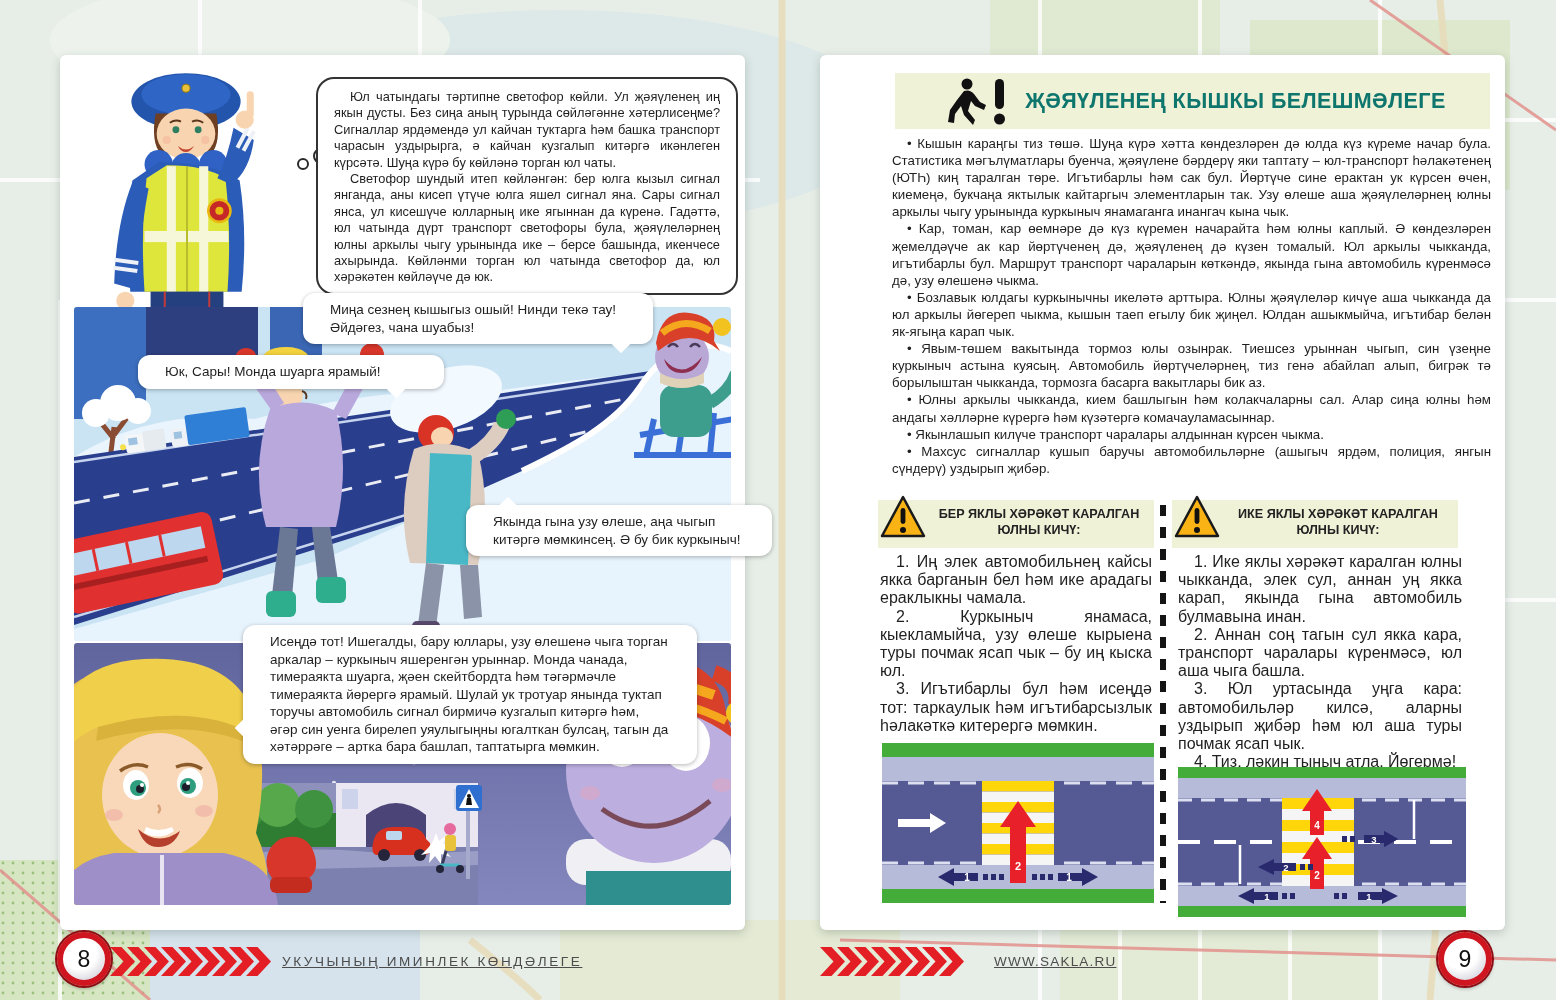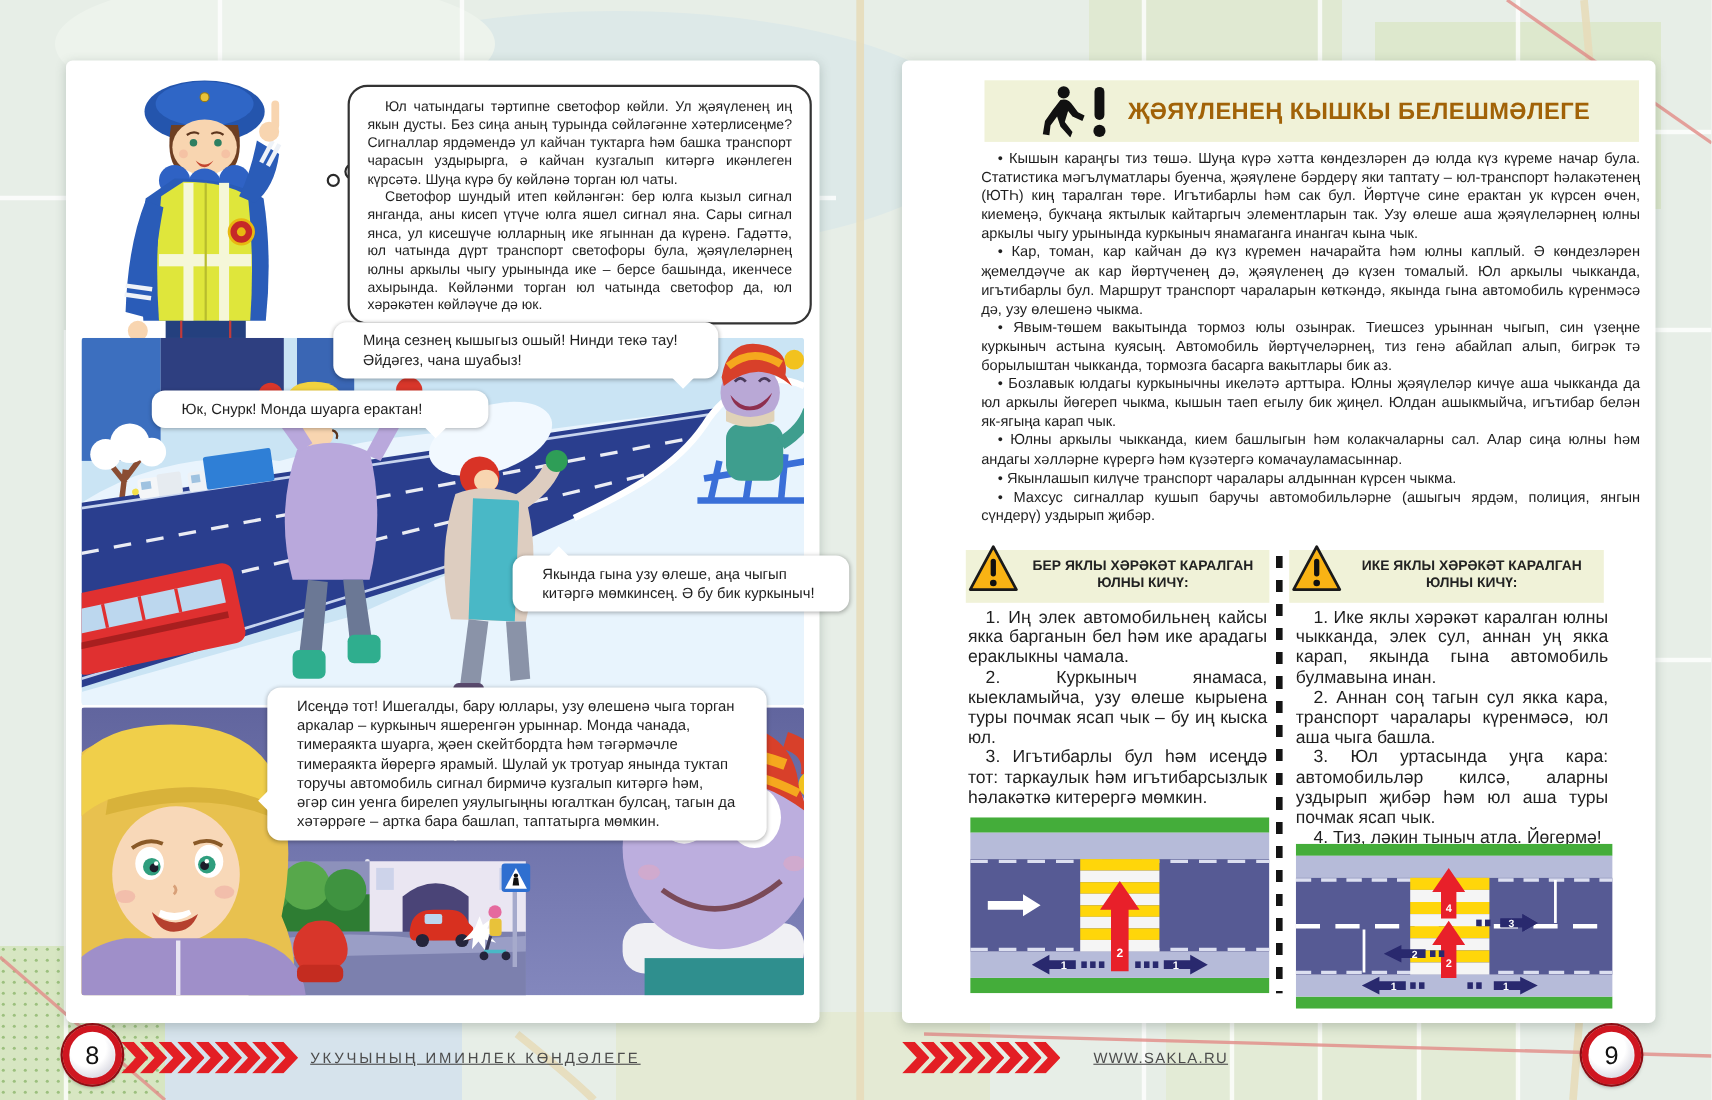--- a/index.html
+++ b/index.html
@@ -32,21 +32,21 @@
   .b-snork .tail{right:24px;bottom:-6px;}
   .b-girl{left:78px;top:300px;width:252px;}
   .b-girl .tail{right:40px;bottom:-6px;}
   .b-boy{left:406px;top:450px;width:252px;}
   .b-boy .tail{left:34px;top:-5px;}
   .b-remember{left:183px;top:570px;width:400px;z-index:6;}
   .b-remember .tail{left:-5px;bottom:28px;}
   
   .title-bar{position:absolute;left:75px;top:18px;width:595px;height:56px;
         background:#f0f2d8;display:flex;align-items:center;justify-content:center;gap:14px;}
-  .page-title{font-size:21.5px;font-weight:bold;letter-spacing:.4px;color:#a16207;}
+  .page-title{font-size:21.5px;font-weight:bold;letter-spacing:.4px;color:#0f766e;}
   .body-text{position:absolute;left:72px;top:80px;width:599px;font-size:13.3px;
         line-height:17.1px;text-align:justify;}
   .body-text p{margin:0;text-indent:15px;}
   .wstrip{position:absolute;top:445px;height:48px;background:#f0f2d8;}
   .wstrip-left{left:58px;width:276px;}
   .wstrip-right{left:352px;width:286px;}
   .wtri{position:absolute;left:2px;top:-6px;width:46px;height:46px;}
   .whead{position:absolute;left:52px;top:6px;right:6px;font-size:12.6px;font-weight:bold;
         text-align:center;line-height:16px;color:#222;}
   .col-divider{position:absolute;left:340px;top:450px;width:6px;height:398px;
@@ -272,21 +272,21 @@
         </g>
       </svg>
       
     </div>
 
     <div class="bubble b-snork">
       <span>Миңа сезнең кышыгыз ошый! Нинди текә тау! Әйдәгез, чана шуабыз!</span>
       <div class="tail"></div>
     </div>
     <div class="bubble b-girl">
-      <span>Юк, Снурк! Монда шуарга ерактан!</span>
+      <span>Юк, Сары! Монда шуарга ярамый!</span>
       <div class="tail"></div>
     </div>
     <div class="bubble b-boy">
       <span>Якында гына узу өлеше, аңа чыгып китәргә мөмкинсең. Ә бу бик куркыныч!</span>
       <div class="tail"></div>
     </div>
 
     <div class="scene scene-bottom">
       <svg width="657" height="262" viewBox="0 0 657 262">
         <defs>
@@ -418,23 +418,23 @@
           <path d="M25,14 q6,-2 10,3 l6,8 6,3 -2,5 -9,-4 -4,-5 -3,10 7,9 -2,5 -9,-10 -3,-9 -6,8 -1,9 -6,-1 2,-12 7,-10 Z"></path>
           <rect x="56" y="2" width="9" height="30" rx="4.5"></rect>
           <circle cx="60.5" cy="42" r="5.5"></circle>
         </g>
       </svg>
       <span class="page-title">ҖӘЯҮЛЕНЕҢ КЫШКЫ БЕЛЕШМӘЛЕГЕ</span>
     </div>
 
     <div class="body-text">
       <p>• Кышын караңгы тиз төшә. Шуңа күрә хәтта көндезләрен дә юлда күз күреме начар була. Статистика мәгълүматлары буенча, җәяүлене бәрдерү яки таптату – юл-транспорт һәлакәтенең (ЮТҺ) киң таралган төре. Игътибарлы һәм сак бул. Йөртүче сине ерактан ук күрсен өчен, киемеңә, букчаңа яктылык кайтаргыч элементларын так. Узу өлеше аша  җәяүлеләрнең юлны аркылы чыгу урынында куркыныч янамаганга инангач кына чык.</p>
-      <p>• Кар, томан, кар кайчан дә күз күремен начарайта һәм юлны каплый. Ә көндезләрен җемелдәүче ак кар йөртүченең дә, җәяүленең дә күзен томалый. Юл аркылы чыкканда, игътибарлы бул. Маршрут транспорт чараларын көткәндә, якында гына автомобиль күренмәсә дә,  узу өлешенә чыкма.</p>
+      <p>• Кар, томан, кар өемнәре дә күз күремен начарайта һәм юлны каплый. Ә көндезләрен җемелдәүче ак кар йөртүченең дә, җәяүленең дә күзен томалый. Юл аркылы чыкканда, игътибарлы бул. Маршрут транспорт чараларын көткәндә, якында гына автомобиль күренмәсә дә,  узу өлешенә чыкма.</p>
+      <p>• Бозлавык юлдагы куркынычны икеләтә арттыра. Юлны җәяүлеләр кичүе аша чыкканда да юл аркылы йөгереп чыкма, кышын таеп егылу бик җиңел. Юлдан ашыкмыйча, игътибар белән як-ягыңа карап чык.</p>
       <p>• Явым-төшем вакытында тормоз юлы озынрак. Тиешсез урыннан чыгып, син үзеңне куркыныч астына куясың. Автомобиль йөртүчеләрнең, тиз генә абайлап алып, бигрәк тә борылыштан чыкканда, тормозга басарга вакытлары бик аз.</p>
-      <p>• Бозлавык юлдагы куркынычны икеләтә арттыра. Юлны җәяүлеләр кичүе аша чыкканда да юл аркылы йөгереп чыкма, кышын таеп егылу бик җиңел. Юлдан ашыкмыйча, игътибар белән як-ягыңа карап чык.</p>
       <p>• Юлны аркылы чыкканда, кием башлыгын һәм колакчаларны сал. Алар сиңа юлны һәм андагы хәлләрне күрергә һәм күзәтергә комачауламасыннар.</p>
       <p>• Якынлашып килүче транспорт чаралары алдыннан күрсен чыкма.</p>
       <p>• Махсус сигналлар кушып баручы автомобильләрне (ашыгыч ярдәм, полиция, янгын сүндерү) уздырып җибәр.</p>
     </div>
 
     <div class="wstrip wstrip-right">
       <svg class="wtri" viewBox="0 0 46 46">
         <path d="M23,3 L44,42 L2,42 Z" fill="#f9b314" stroke="#1a1a1a" stroke-width="2.5" stroke-linejoin="round"></path>
         <rect x="20.6" y="14" width="4.8" height="16" rx="2.4" fill="#111"></rect>
         <circle cx="23" cy="36" r="3" fill="#111"></circle>

